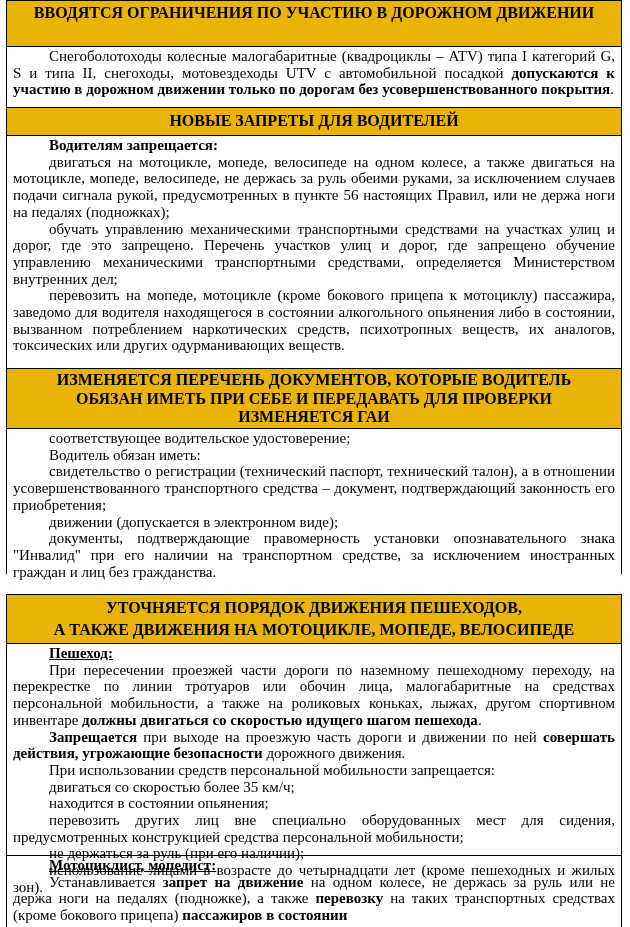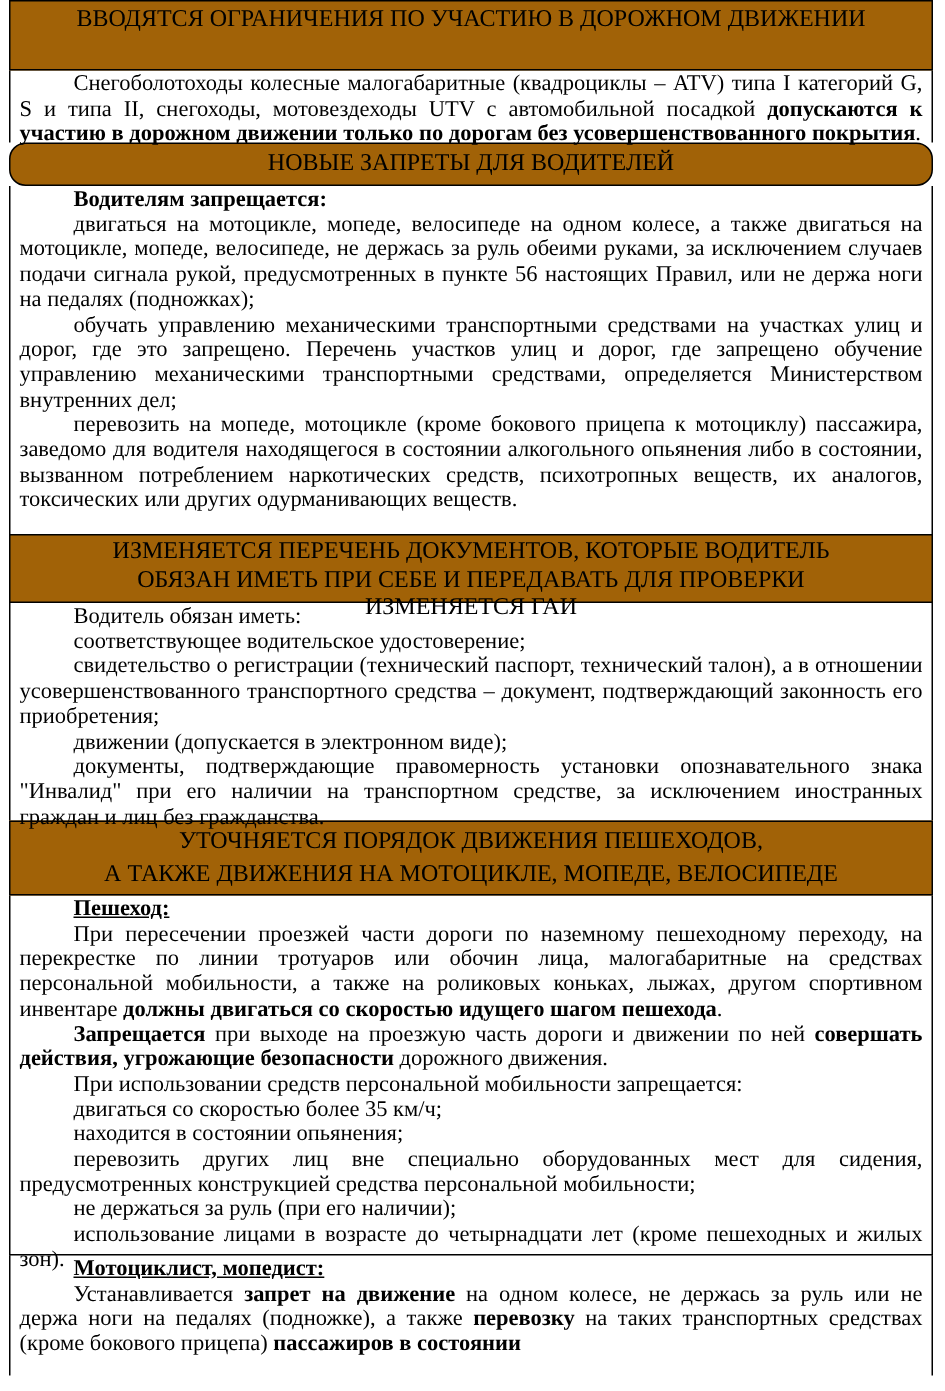--- a/index.html
+++ b/index.html
@@ -1,37 +1,37 @@
 <!DOCTYPE html>
 <html><head>
 <meta charset="utf-8">
 <style>
   html, body { margin: 0; padding: 0; background: #ffffff; }
   body { width: 630px; height: 927px; overflow: hidden; position: relative;
          font-family: "Liberation Serif", "DejaVu Serif", serif; color: #000; }
   .doc { position: absolute; left: 6px; top: 0; width: 616px; }
-  .hdr { background: #a16207; border: 1.5px solid #000; border-top-width: 1.5px;
-         text-align: center; font-weight: normal; font-size: 16px; line-height: 20px;
+  .hdr { background: #eab308; border: 1.5px solid #000; border-top-width: 1.5px;
+         text-align: center; font-weight: bold; font-size: 16px; line-height: 20px;
          padding: 2px 4px 3px 4px; box-sizing: border-box; }
   .body { border-left: 1.5px solid #000; border-right: 1.5px solid #000;
           font-size: 15px; line-height: 16.7px; padding: 1px 6px 3px 6px;
           box-sizing: border-box; text-align: justify; }
   .body.sep { border-bottom: 1.5px solid #000; }
   .p { text-indent: 36px; margin: 0; }
   .sub { text-indent: 36px; margin: 0; font-weight: bold; }
   .sub.ul span { text-decoration: underline; }
   b { font-weight: bold; }
   #h1 { height: 47px; }
-  #b1 { height: 48px; }
-  #h2 { height: 29px; line-height: 22px; border-radius: 11px; }
+  #b1 { height: 60px; }
+  #h2 { height: 29px; line-height: 22px; }
   #b2 { height: 232px; }
-  #h3 { height: 46px; line-height: 18.5px; }
+  #h3 { height: 61px; line-height: 18.5px; }
   #b3 { height: 145px; }
-  #h4 { height: 50px; line-height: 22px; }
-  #b4a { height: 240px; }
+  #h4 { height: 50px; line-height: 22px; margin-top: 20px; }
+  #b4a { height: 212px; }
   #b4b { height: 80px; border-bottom: none; }
 </style>
 </head>
 <body>
 
 <div class="doc">
 
   <div class="hdr" id="h1">
     <div>ВВОДЯТСЯ ОГРАНИЧЕНИЯ ПО УЧАСТИЮ В ДОРОЖНОМ ДВИЖЕНИИ</div>
   </div>
@@ -48,22 +48,22 @@
     <p class="p">обучать управлению механическими транспортными средствами на участках улиц и дорог, где это запрещено. Перечень участков улиц и дорог, где запрещено обучение управлению механическими транспортными средствами, определяется Министерством внутренних дел;</p>
     <p class="p">перевозить на мопеде, мотоцикле (кроме бокового прицепа к мотоциклу) пассажира, заведомо для водителя находящегося в состоянии алкогольного опьянения либо в состоянии, вызванном потреблением наркотических средств, психотропных веществ, их аналогов, токсических или других одурманивающих веществ.</p>
   </div>
 
   <div class="hdr" id="h3">
     <div>ИЗМЕНЯЕТСЯ ПЕРЕЧЕНЬ ДОКУМЕНТОВ, КОТОРЫЕ ВОДИТЕЛЬ</div>
     <div>ОБЯЗАН ИМЕТЬ ПРИ СЕБЕ И ПЕРЕДАВАТЬ ДЛЯ ПРОВЕРКИ</div>
     <div>ИЗМЕНЯЕТСЯ ГАИ</div>
   </div>
   <div class="body" id="b3">
+    <p class="p">соответствующее водительское удостоверение;</p>
     <p class="p">Водитель обязан иметь:</p>
-    <p class="p">соответствующее водительское удостоверение;</p>
     <p class="p">свидетельство о регистрации (технический паспорт, технический талон), а в отношении усовершенствованного транспортного средства – документ, подтверждающий законность его приобретения;</p>
     <p class="p">движении (допускается в электронном виде);</p>
     <p class="p">документы, подтверждающие правомерность установки опознавательного знака "Инвалид" при его наличии на транспортном средстве, за исключением иностранных граждан и лиц без гражданства.</p>
   </div>
 
   <div class="hdr" id="h4">
     <div>УТОЧНЯЕТСЯ ПОРЯДОК ДВИЖЕНИЯ ПЕШЕХОДОВ,</div>
     <div>А ТАКЖЕ ДВИЖЕНИЯ НА МОТОЦИКЛЕ, МОПЕДЕ, ВЕЛОСИПЕДЕ</div>
   </div>
   <div class="body sep" id="b4a">

